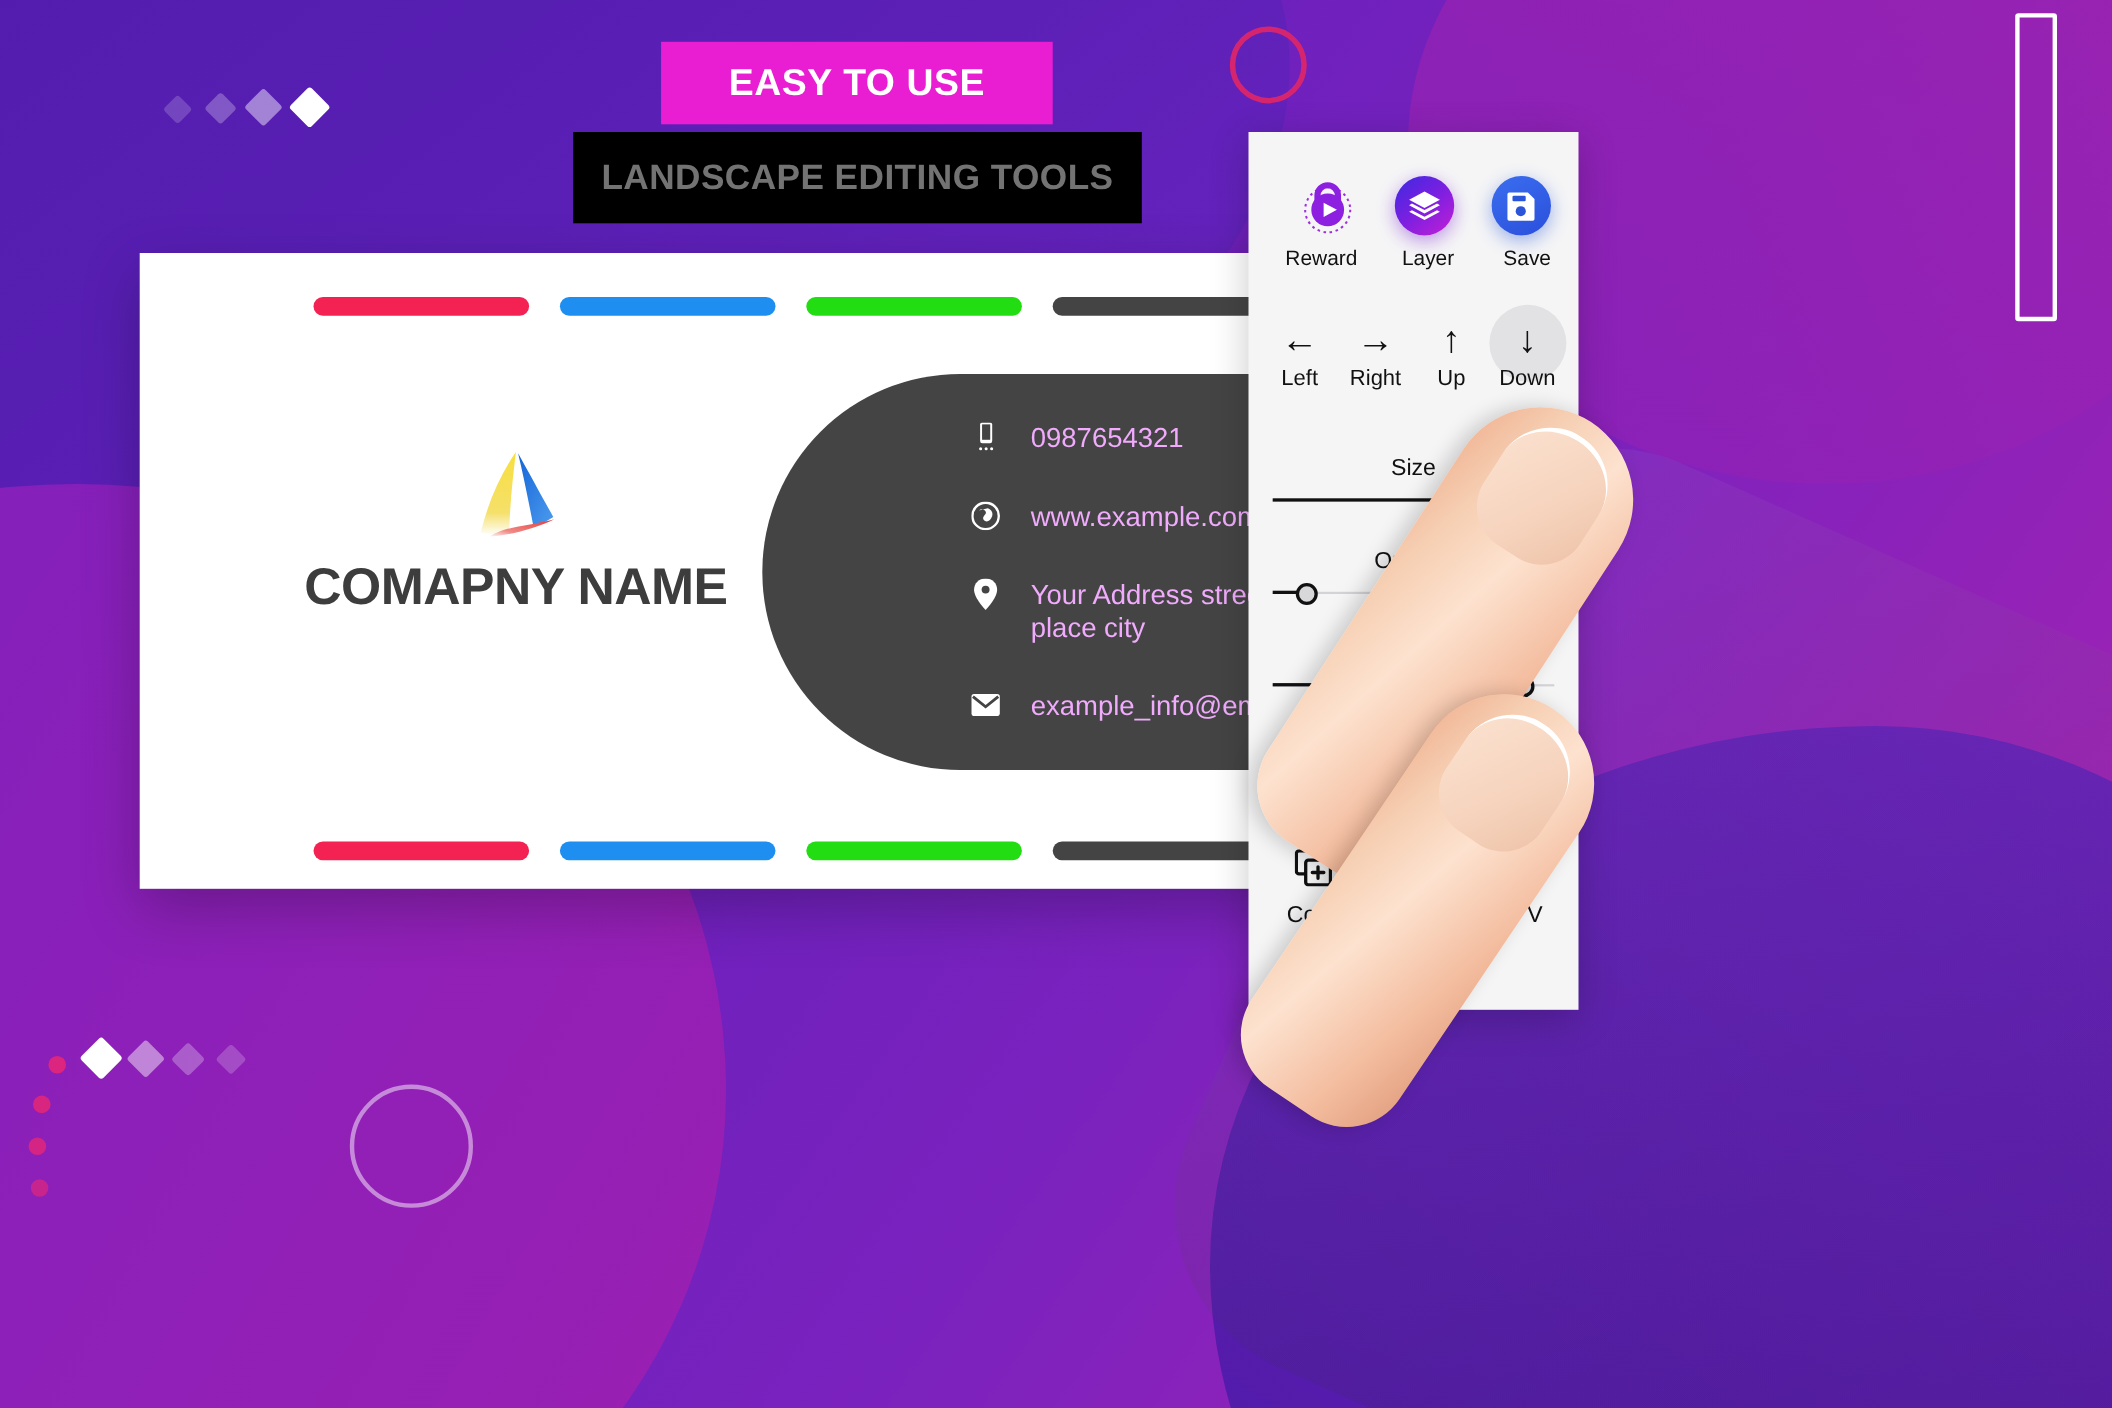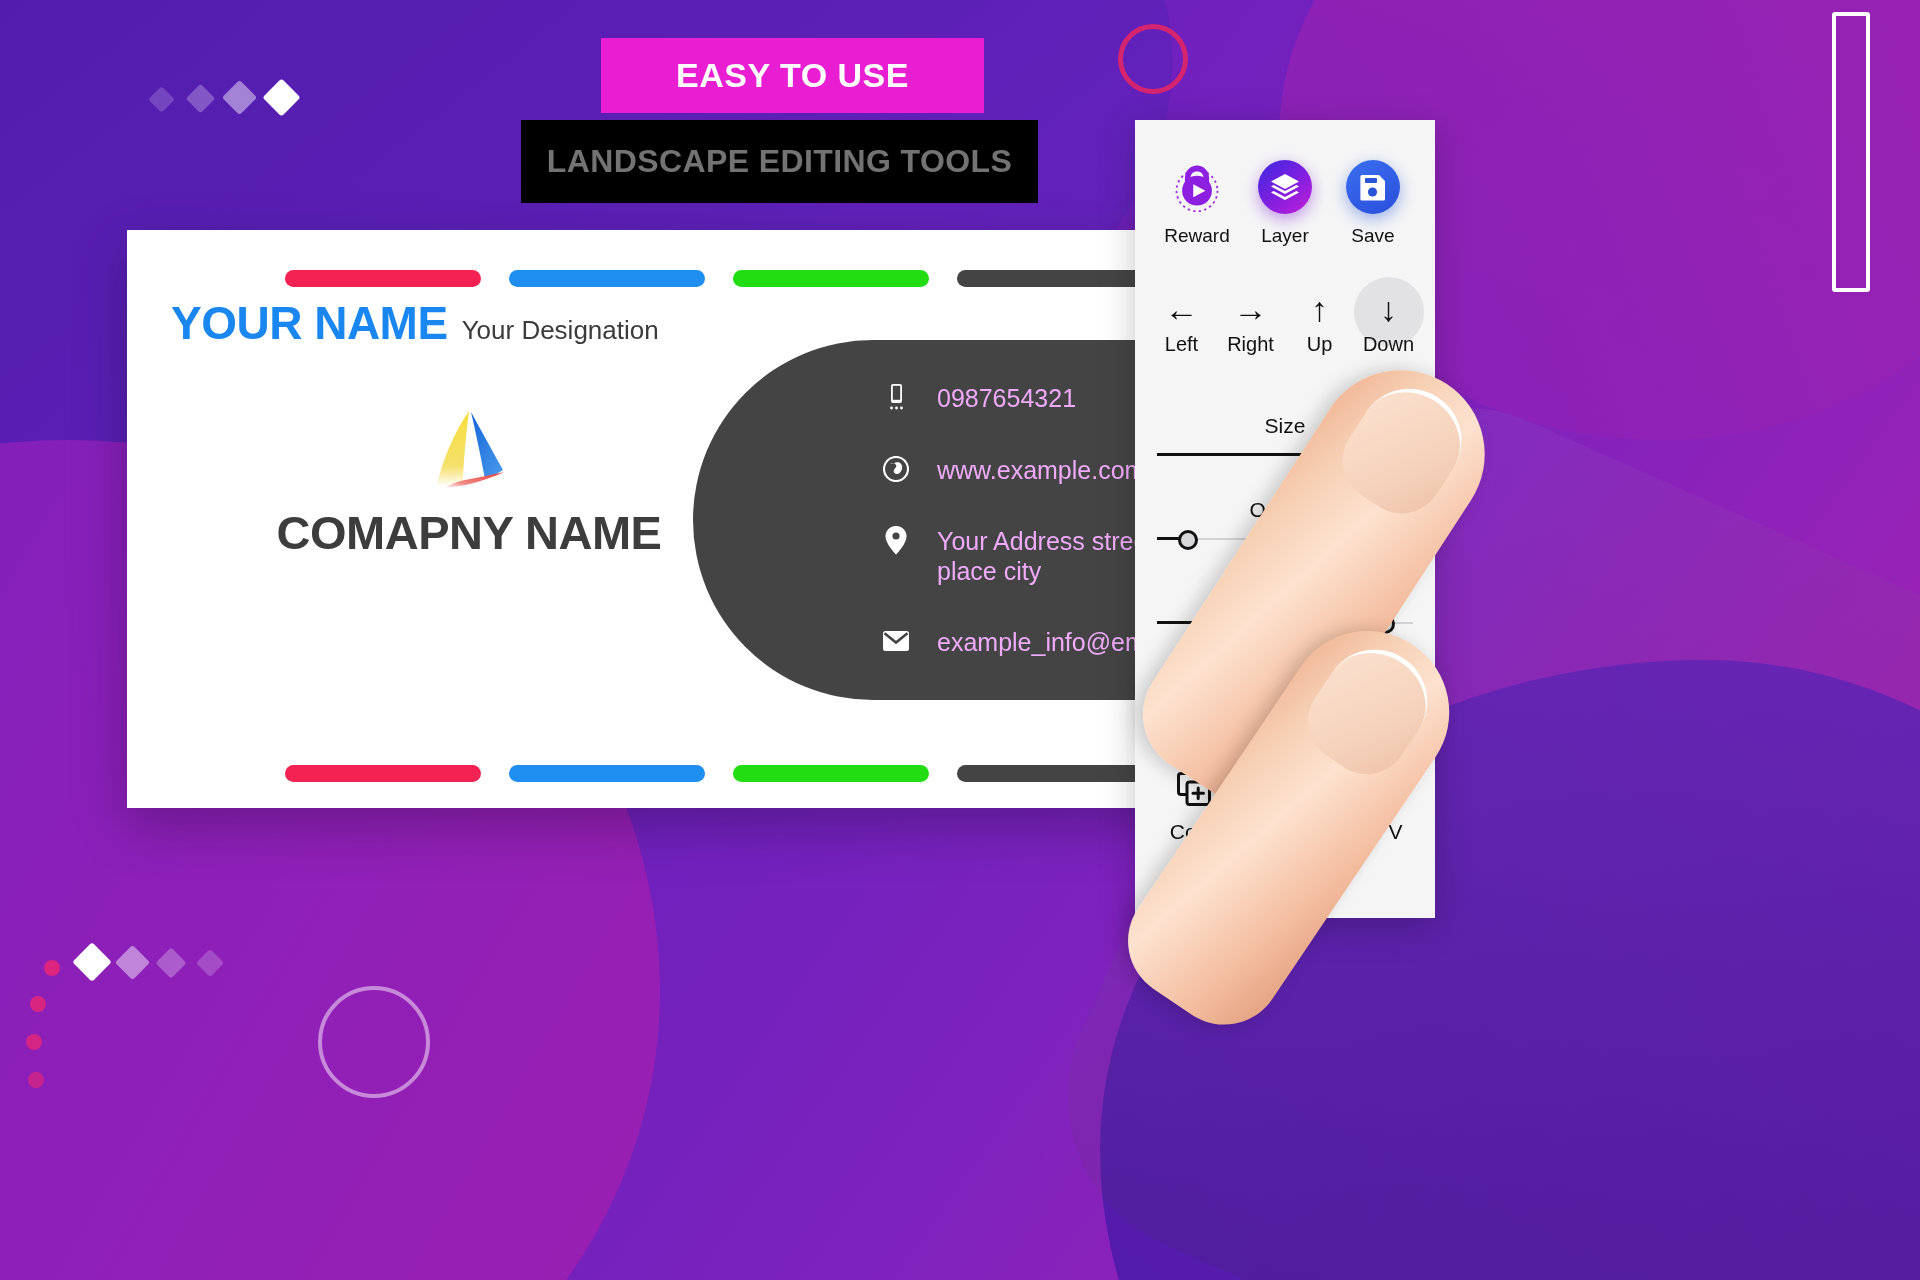--- a/index.html
+++ b/index.html
@@ -54,21 +54,21 @@
     position:absolute; border:4px solid #ffffff; border-radius:3px;
   }
   .dotarc{ position:absolute; }
   .dotarc i{
     position:absolute; width:16px; height:16px; border-radius:50%;
     background:#e0267a; display:block;
   }
 
   
   .banner-pink{
-    position:absolute; left:601px; top:38px; width:383px; height:75px;
+    position:absolute; left:601px; top:38px; width:356px; height:75px;
     background:#e91ed2;
     display:flex; align-items:center; justify-content:center;
   }
   .banner-pink span{
     color:#ffffff; font-weight:bold; font-size:34px; letter-spacing:.5px;
   }
   .banner-black{
     position:absolute; left:521px; top:120px; width:517px; height:83px;
     background:#000000;
     display:flex; align-items:center; justify-content:center;
@@ -117,21 +117,21 @@
   .ctext{ color:#f0abfc; font-size:25px; line-height:1.18; padding-top:2px; }
 
   
   #panel{
     position:absolute; left:1135px; top:120px; width:300px; height:798px;
     background:#f5f5f6;
     box-shadow:0 8px 34px rgba(0,0,0,.22);
   }
   .prow{ display:flex; justify-content:space-around; align-items:flex-start; }
   .prow.top{ padding:40px 18px 0; }
-  .pitem{ display:flex; flex-direction:column; align-items:center; width:74px; }
+  .pitem{ display:flex; flex-direction:column; align-items:flex-end; width:74px; }
   .pcircle{
     width:54px; height:54px; border-radius:50%;
     display:flex; align-items:center; justify-content:center;
     position:relative;
   }
   .pcircle.layer{ background:linear-gradient(140deg,#3b2ae0 0%,#7d1fe0 50%,#c41fd6 100%); box-shadow:0 5px 16px rgba(120,30,210,.45); }
   .pcircle.save{ background:linear-gradient(150deg,#3a6ef0 0%,#2b4fdb 100%); box-shadow:0 5px 16px rgba(45,90,220,.45); }
   .plabel{ margin-top:11px; font-size:19px; color:#111; }
 
   .dirrow{ display:flex; justify-content:space-around; padding:44px 12px 0; position:relative; }
@@ -253,24 +253,20 @@
 
 <div id="card">
 
   <div class="bars top">
     <div class="bar" id="tb0" style="background: rgb(244, 34, 82);"></div>
     <div class="bar" id="tb1" style="background: rgb(30, 142, 240);"></div>
     <div class="bar" id="tb2" style="background: rgb(34, 221, 17);"></div>
     <div class="bar" id="tb3" style="background: rgb(68, 68, 68);"></div>
   </div>
 
-  <div class="name-row">
-    <div class="your-name" style="color: rgb(26, 134, 239);">YOUR NAME</div>
-    <div class="designation">Your Designation</div>
-  </div>
 
   <div class="company-block">
     <div class="logo-wrap">
       <svg width="92" height="86" viewBox="0 0 92 86">
         <defs>
           <linearGradient id="lgY" x1="0" y1="0" x2="0" y2="1">
             <stop offset="0%" stop-color="#F7DF3E"></stop>
             <stop offset="72%" stop-color="#F5E06A"></stop>
             <stop offset="100%" stop-color="#ffffff"></stop>
           </linearGradient>

